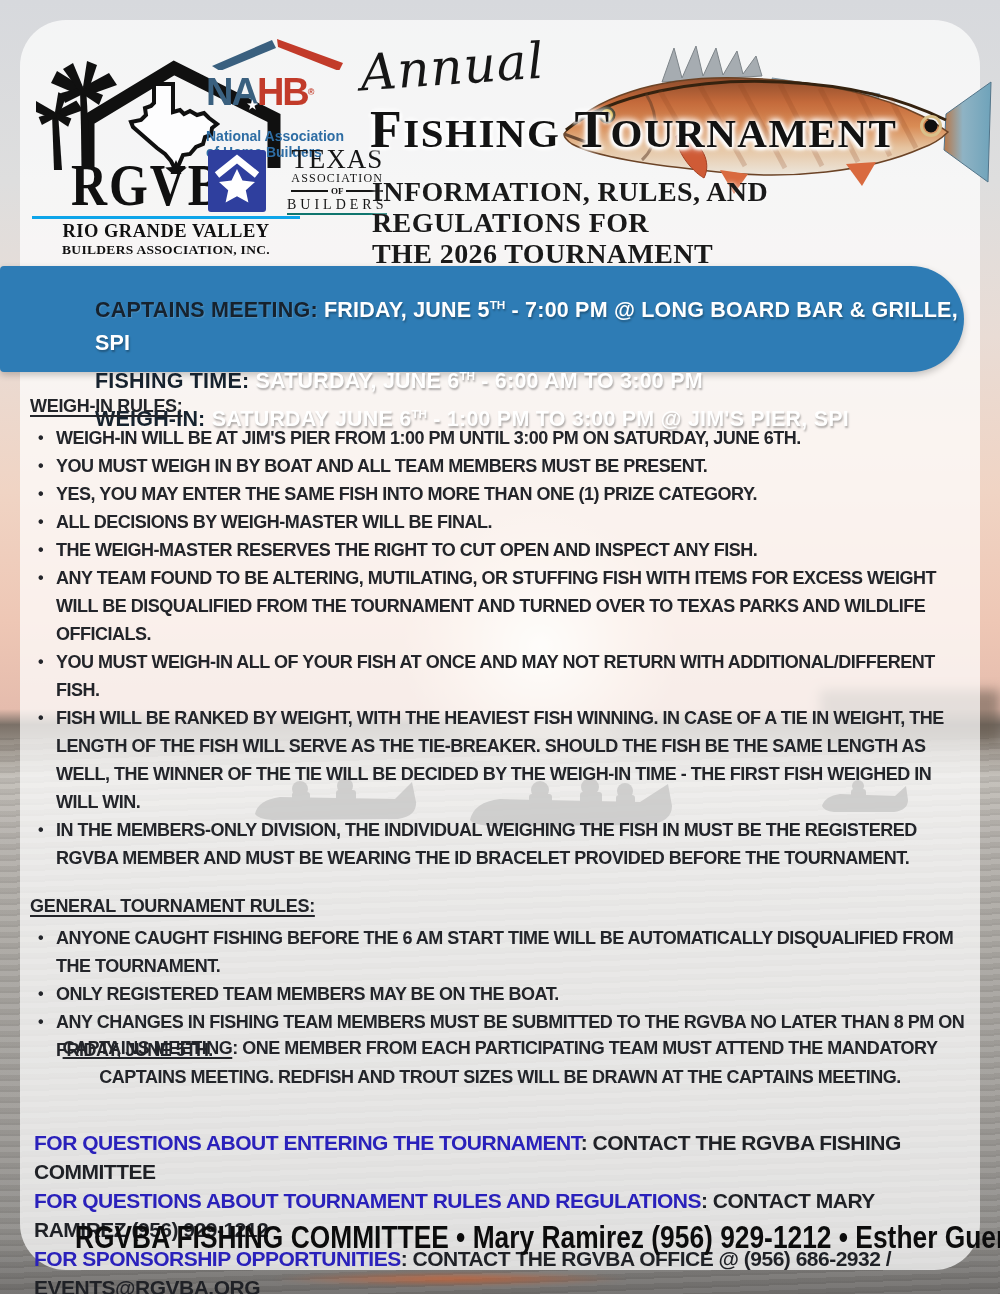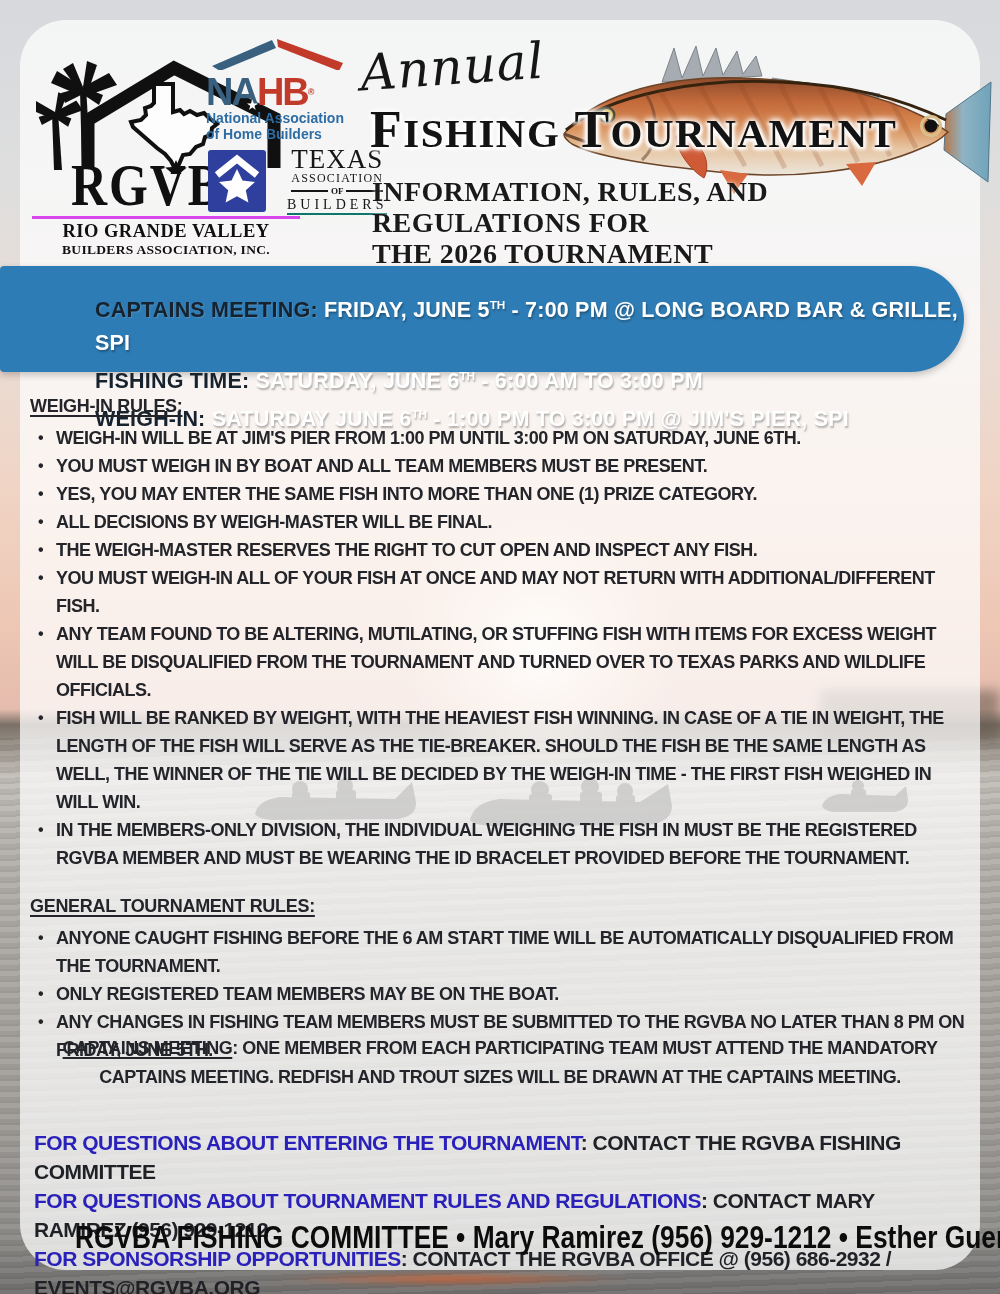--- a/index.html
+++ b/index.html
@@ -25,29 +25,29 @@
 
   
   .card{position:absolute;left:20px;top:20px;right:20px;bottom:24px;
     background:rgba(253,253,254,0.74);border-radius:46px;}
 
   
   .rgvba{left:26px;top:56px;width:280px;text-align:center;color:#101010;}
   .rgvba .word{font-family:"Liberation Serif",serif;font-weight:bold;font-size:52px;
     letter-spacing:2px;line-height:44px;margin-top:-14px;transform:scale(0.96,1.12);}
   .rgvba .l1{font-family:"Liberation Serif",serif;font-weight:bold;font-size:18.5px;
-    letter-spacing:0.5px;border-top:3px solid #d946ef;margin:8px 6px 0 6px;padding-top:2px;}
+    letter-spacing:0.5px;border-top:3px solid #0ea5e9;margin:8px 6px 0 6px;padding-top:2px;}
   .rgvba .l2{font-family:"Liberation Serif",serif;font-weight:bold;font-size:13.5px;letter-spacing:0.3px;}
 
   .nahb{left:206px;top:36px;width:146px;}
   .nahb .mark{font-size:38px;font-weight:bold;letter-spacing:-2px;line-height:36px;position:relative;display:inline-block;}
   .nahb .na{color:#3a607f;} .nahb .hb{color:#c23b2a;}
   .nahb .star{position:absolute;left:41px;top:13px;color:#fff;font-size:12px;}
   .nahb .reg{font-size:9px;color:#c23b2a;vertical-align:bottom;}
-  .nahb .sub{color:#2e6da4;font-weight:bold;font-size:14px;line-height:16px;margin-top:0;}
+  .nahb .sub{color:#2e6da4;font-weight:bold;font-size:14px;line-height:16px;margin-top:18px;}
 
   .tab{left:208px;top:146px;width:142px;display:flex;gap:21px;align-items:center;}
   .tab .sq{width:58px;height:62px;background:#2f3f9e;border-radius:3px;flex:none;
     display:flex;align-items:center;justify-content:center;position:relative;}
   .tab .txt{font-family:"Liberation Serif",serif;color:#151515;text-align:center;flex:1;}
   .tab .t1{font-size:27px;line-height:26px;letter-spacing:1px;}
   .tab .t2{font-size:12px;letter-spacing:1.2px;line-height:13px;}
   .tab .ofrow{display:flex;align-items:center;gap:3px;margin:1px 4px;}
   .tab .ofrow .rule{flex:1;height:2px;background:#151515;}
   .tab .of{font-size:9px;font-weight:bold;}
@@ -251,22 +251,22 @@
 </div>
 
 <div class="abs rules">
   <h2>WEIGH-IN RULES:</h2>
   <ul>
     <li>WEIGH-IN WILL BE AT JIM'S PIER FROM 1:00 PM UNTIL 3:00 PM ON SATURDAY, JUNE 6TH.</li>
     <li>YOU MUST WEIGH IN BY BOAT AND ALL TEAM MEMBERS MUST BE PRESENT.</li>
     <li>YES, YOU MAY ENTER THE SAME FISH INTO MORE THAN ONE (1) PRIZE CATEGORY.</li>
     <li>ALL DECISIONS BY WEIGH-MASTER WILL BE FINAL.</li>
     <li>THE WEIGH-MASTER RESERVES THE RIGHT TO CUT OPEN AND INSPECT ANY FISH.</li>
+    <li>ANY TEAM FOUND TO BE ALTERING, MUTILATING, OR STUFFING FISH WITH ITEMS FOR EXCESS WEIGHT WILL BE DISQUALIFIED FROM THE TOURNAMENT AND TURNED OVER TO TEXAS PARKS AND WILDLIFE OFFICIALS.</li>
     <li>YOU MUST WEIGH-IN ALL OF YOUR FISH AT ONCE AND MAY NOT RETURN WITH ADDITIONAL/DIFFERENT FISH.</li>
-    <li>ANY TEAM FOUND TO BE ALTERING, MUTILATING, OR STUFFING FISH WITH ITEMS FOR EXCESS WEIGHT WILL BE DISQUALIFIED FROM THE TOURNAMENT AND TURNED OVER TO TEXAS PARKS AND WILDLIFE OFFICIALS.</li>
     <li>FISH WILL BE RANKED BY WEIGHT, WITH THE HEAVIEST FISH WINNING. IN CASE OF A TIE IN WEIGHT, THE LENGTH OF THE FISH WILL SERVE AS THE TIE-BREAKER. SHOULD THE FISH BE THE SAME LENGTH AS WELL, THE WINNER OF THE TIE WILL BE DECIDED BY THE WEIGH-IN TIME - THE FIRST FISH WEIGHED IN WILL WIN.</li>
     <li>IN THE MEMBERS-ONLY DIVISION, THE INDIVIDUAL WEIGHING THE FISH IN MUST BE THE REGISTERED RGVBA MEMBER AND MUST BE WEARING THE ID BRACELET PROVIDED BEFORE THE TOURNAMENT.</li>
   </ul>
   <h2 class="second">GENERAL TOURNAMENT RULES:</h2>
   <ul>
     <li>ANYONE CAUGHT FISHING BEFORE THE 6 AM START TIME WILL BE AUTOMATICALLY DISQUALIFIED FROM THE TOURNAMENT.</li>
     <li>ONLY REGISTERED TEAM MEMBERS MAY BE ON THE BOAT.</li>
     <li>ANY CHANGES IN FISHING TEAM MEMBERS MUST BE SUBMITTED TO THE RGVBA NO LATER THAN 8 PM ON FRIDAY, JUNE 5TH.</li>
   </ul>
 </div>

